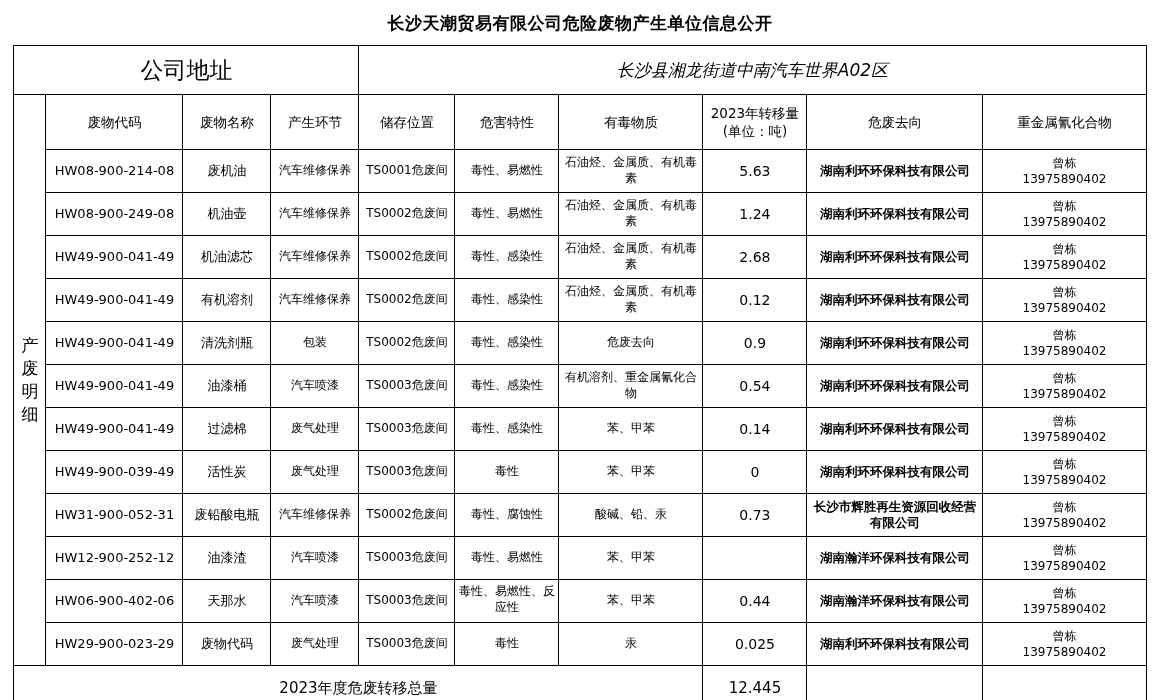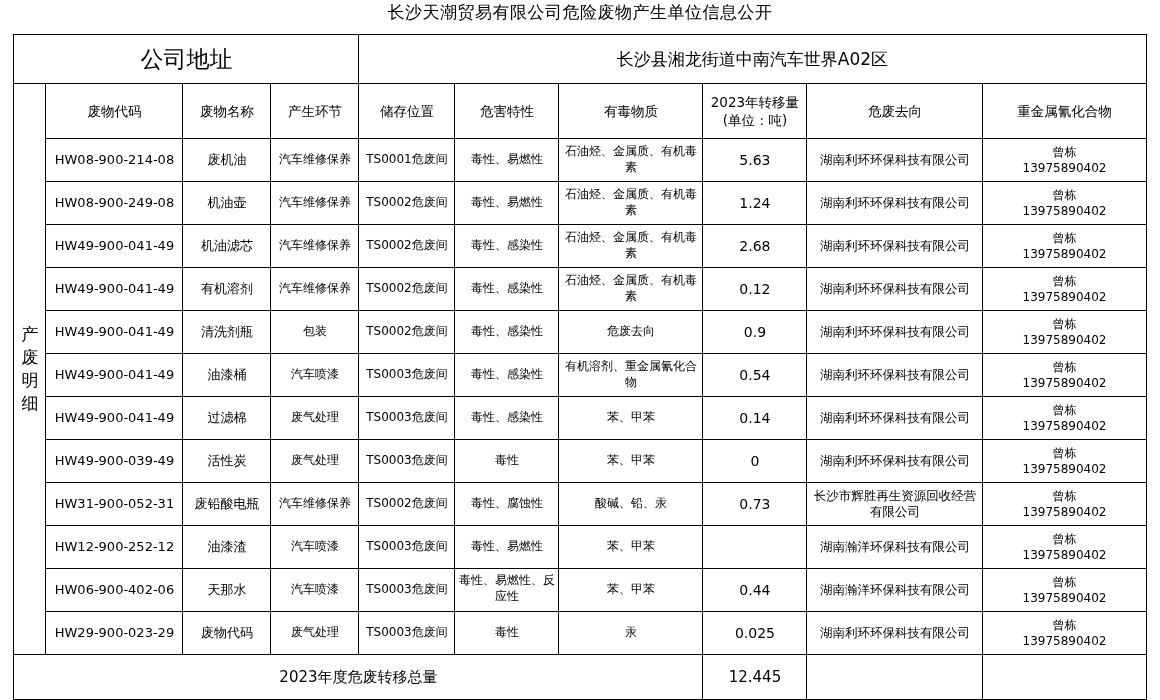--- a/index.html
+++ b/index.html
@@ -17,23 +17,23 @@
   .page {
     width: 1160px;
     height: 700px;
     position: relative;
     box-sizing: border-box;
     padding: 0;
   }
   .doc-title {
     text-align: center;
     font-size: 17px;
-    font-weight: normal;
+    font-weight: bold;
     letter-spacing: 0.5px;
-    padding-top: 1px;
+    padding-top: 12px;
     padding-bottom: 10px;
   }
   table.main {
     border-collapse: collapse;
     width: 1132px;
     margin: 0 auto;
     table-layout: fixed;
   }
   table.main td, table.main th {
     border: 1px solid #000000;
@@ -44,20 +44,21 @@
   }
   .addr-head {
     font-size: 23px;
     font-weight: bold;
     height: 44px;
   }
   .addr-val {
     font-size: 17px;
     font-weight: bold;
     height: 44px;
+    font-style: italic;
   }
   .vert-label {
     width: 32px;
     font-size: 17px;
     font-weight: bold;
     line-height: 1.35;
     padding: 0;
   }
   .vert-label span {
     display: block;
@@ -72,20 +73,21 @@
     font-size: 13px;
     height: 38px;
     line-height: 1.3;
   }
   .cell.small {
     font-size: 12px;
   }
   .cell.dest {
     font-size: 12.5px;
     line-height: 1.25;
+    font-weight: bold;
   }
   .cell.person {
     font-size: 12px;
     line-height: 1.35;
   }
   .cell.amount {
     font-size: 14px;
   }
   .total-label {
     font-size: 15px;

